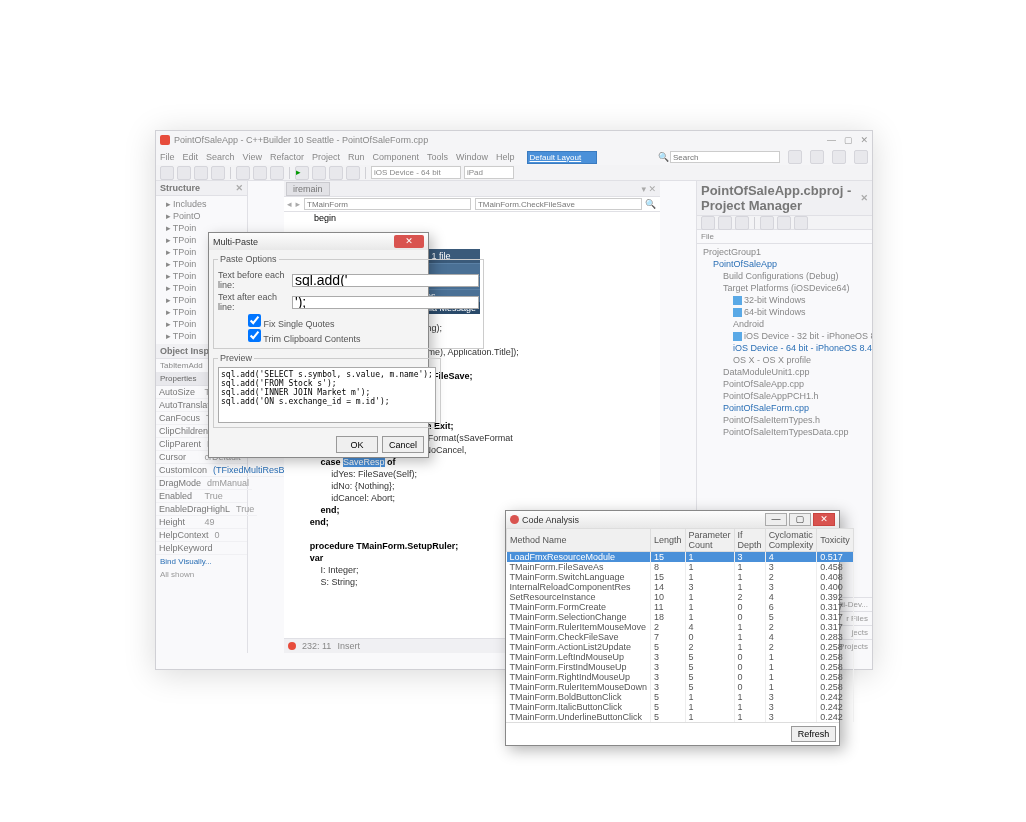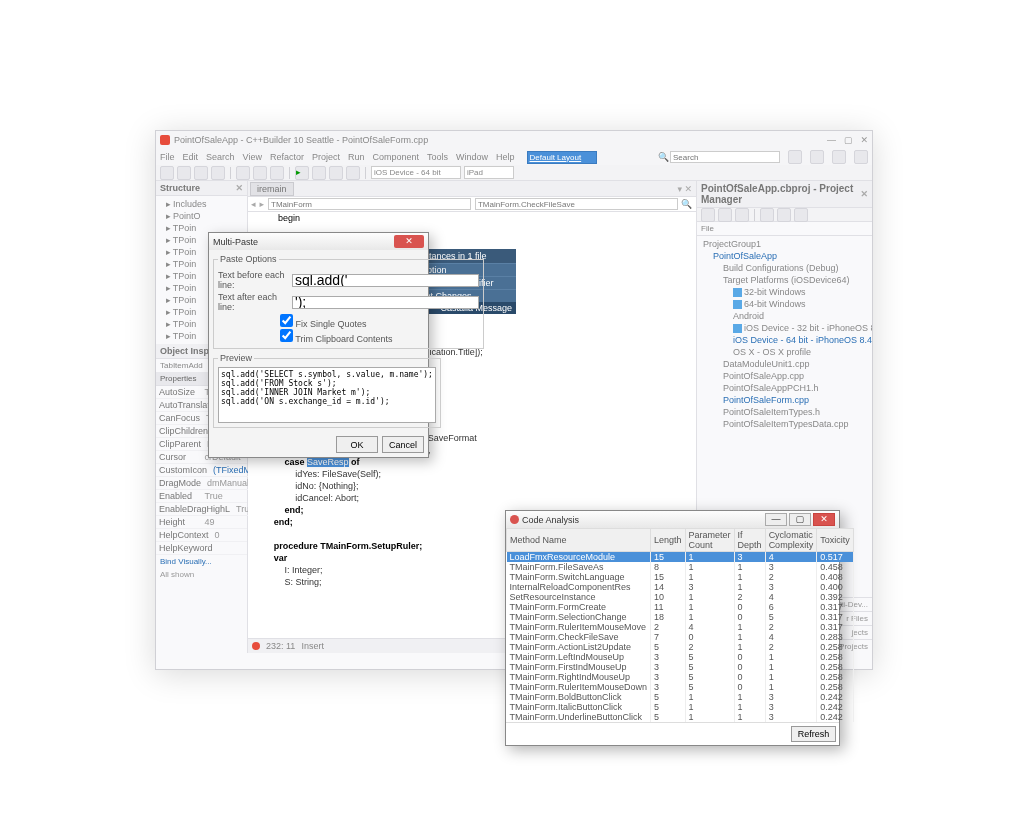--- a/index.html
+++ b/index.html
@@ -10,21 +10,21 @@
 .titlebar .wbtns{margin-left:auto;display:flex;gap:8px;font-size:10px;color:#999;}
 .menubar{height:16px;background:#f5f5f7;display:flex;align-items:center;padding:0 4px;gap:8px;color:#888;}
 .menubar .mi{cursor:default;}
 .menubar .search{margin-left:auto;}
 .menubar input{width:110px;height:12px;font-size:8px;border:1px solid #ccc;padding:0 2px;}
 .toolbar{height:16px;background:#f3f3f5;display:flex;align-items:center;padding:0 4px;gap:3px;border-bottom:1px solid #e0e0e5;}
 .tbtn{width:14px;height:14px;background:#e8e8ec;border:1px solid #d5d5db;border-radius:2px;}
 .tsep{width:1px;height:12px;background:#d0d0d5;margin:0 2px;}
 .tcombo{height:13px;font-size:8px;border:1px solid #ccc;background:#fff;padding:0 2px;color:#888;display:flex;align-items:center;}
 .dlhi{background:#4a90d9;color:#fff;border:1px solid #3a7bc0;}
-.body-row{display:flex;height:calc(100% - 66px);}
+.body-row{display:flex;height:calc(100% - 66px);gap:36px;}
 .leftcol{width:92px;display:flex;flex-direction:column;border-right:1px solid #e0e0e5;}
 .panel-hdr{background:#f0f0f3;padding:2px 4px;color:#777;font-weight:bold;border-bottom:1px solid #e0e0e5;display:flex;align-items:center;}
 .panel-hdr .x{margin-left:auto;color:#aaa;}
 .tree{padding:2px;color:#888;font-size:8px;overflow:hidden;}
 .tree .node{padding:1px 0 1px 8px;white-space:nowrap;}
 .mid{flex:1;display:flex;flex-direction:column;position:relative;background:#fff;}
 .tabrow{height:16px;background:#f0f0f3;display:flex;align-items:center;border-bottom:1px solid #e0e0e5;}
 .tabrow .tab{padding:1px 6px;background:#e2e2e6;border:1px solid #cacacf;margin-left:2px;color:#777;}
 .navbar{height:15px;display:flex;align-items:center;gap:4px;padding:0 3px;border-bottom:1px solid #e0e0e5;}
 .navbar .combo{flex:1;height:12px;border:1px solid #ccc;background:#fff;font-size:8px;padding:0 2px;color:#777;display:flex;align-items:center;}
@@ -54,21 +54,21 @@
 
 
 .mpdlg{position:absolute;left:208px;top:232px;width:221px;background:#f4f4f4;border:1px solid #888;box-shadow:4px 4px 12px rgba(0,0,0,0.25);}
 .mpdlg .mtitle{height:17px;background:linear-gradient(#fdfdfd,#e8e8e8);display:flex;align-items:center;padding:0 4px;font-size:9px;color:#333;}
 .mpdlg .mtitle .cx{margin-left:auto;width:30px;height:13px;background:#d9534f;color:#fff;text-align:center;line-height:13px;border-radius:2px;}
 .mpdlg fieldset{border:1px solid #ccc;margin:4px;padding:4px;font-size:8px;}
 .mpdlg legend{padding:0 2px;color:#555;}
 .mpdlg .frow{display:flex;align-items:center;margin:2px 0;gap:4px;}
 .mpdlg .frow label{width:70px;color:#555;}
 .mpdlg .frow input[type=text]{flex:1;height:13px;border:1px solid #aaa;font-size:14px;padding:0 2px;}
-.mpdlg .chk{margin-left:62px;color:#555;}
+.mpdlg .chk{margin-left:30px;color:#555;}
 .mpdlg .preview{width:100%;height:56px;border:1px solid #aaa;background:#fff;font-family:Consolas,monospace;font-size:8px;padding:2px;white-space:pre;overflow:auto;}
 .mpdlg .btns{display:flex;justify-content:flex-end;gap:4px;padding:4px;}
 .mpdlg .btns button{width:42px;height:17px;font-size:9px;border:1px solid #999;background:#efefef;}
 
 
 .cawin{position:absolute;left:505px;top:510px;width:335px;background:#fff;border:1px solid #888;box-shadow:4px 4px 14px rgba(0,0,0,0.3);}
 .cawin .catitle{height:17px;background:linear-gradient(#fdfdfd,#e8e8e8);display:flex;align-items:center;padding:0 4px;font-size:9px;color:#333;}
 .cawin .catitle .cico{width:9px;height:9px;background:#d9534f;border-radius:50%;margin-right:3px;}
 .cawin .catitle .wb{margin-left:auto;display:flex;gap:2px;}
 .cawin .catitle .wbtn{width:22px;height:13px;border:1px solid #aaa;background:#eee;text-align:center;line-height:11px;font-size:9px;}
@@ -267,21 +267,21 @@
    <div class="castalia">
     <div class="ch">Editing 3 instances in 1 file</div>
     <div class="cr"><b>Key</b>&nbsp;&nbsp;<span>Description</span></div>
     <div class="cr" style="padding-left:24px;">Modify current identifier</div>
     <div class="cr"><b>Enter</b>&nbsp;<span>Accept Changes</span></div>
     <div class="msg">Castalia Message</div>
    </div>
   </div>
   <div class="rightcol">
    <div class="panel-hdr">
-          <span style="font-size:10px;">PointOfSaleApp.cbproj - Project Manager</span>
+          <span style="font-size:13px;">PointOfSaleApp.cbproj - Project Manager</span>
           <span class="x">✕</span>
         </div>
    <div class="toolbar" style="height:14px;">
     <span class="tbtn"></span>
           <span class="tbtn"></span>
           <span class="tbtn"></span>
           <span class="tsep"></span>
           <span class="tbtn"></span>
           <span class="tbtn"></span>
           <span class="tbtn"></span>

